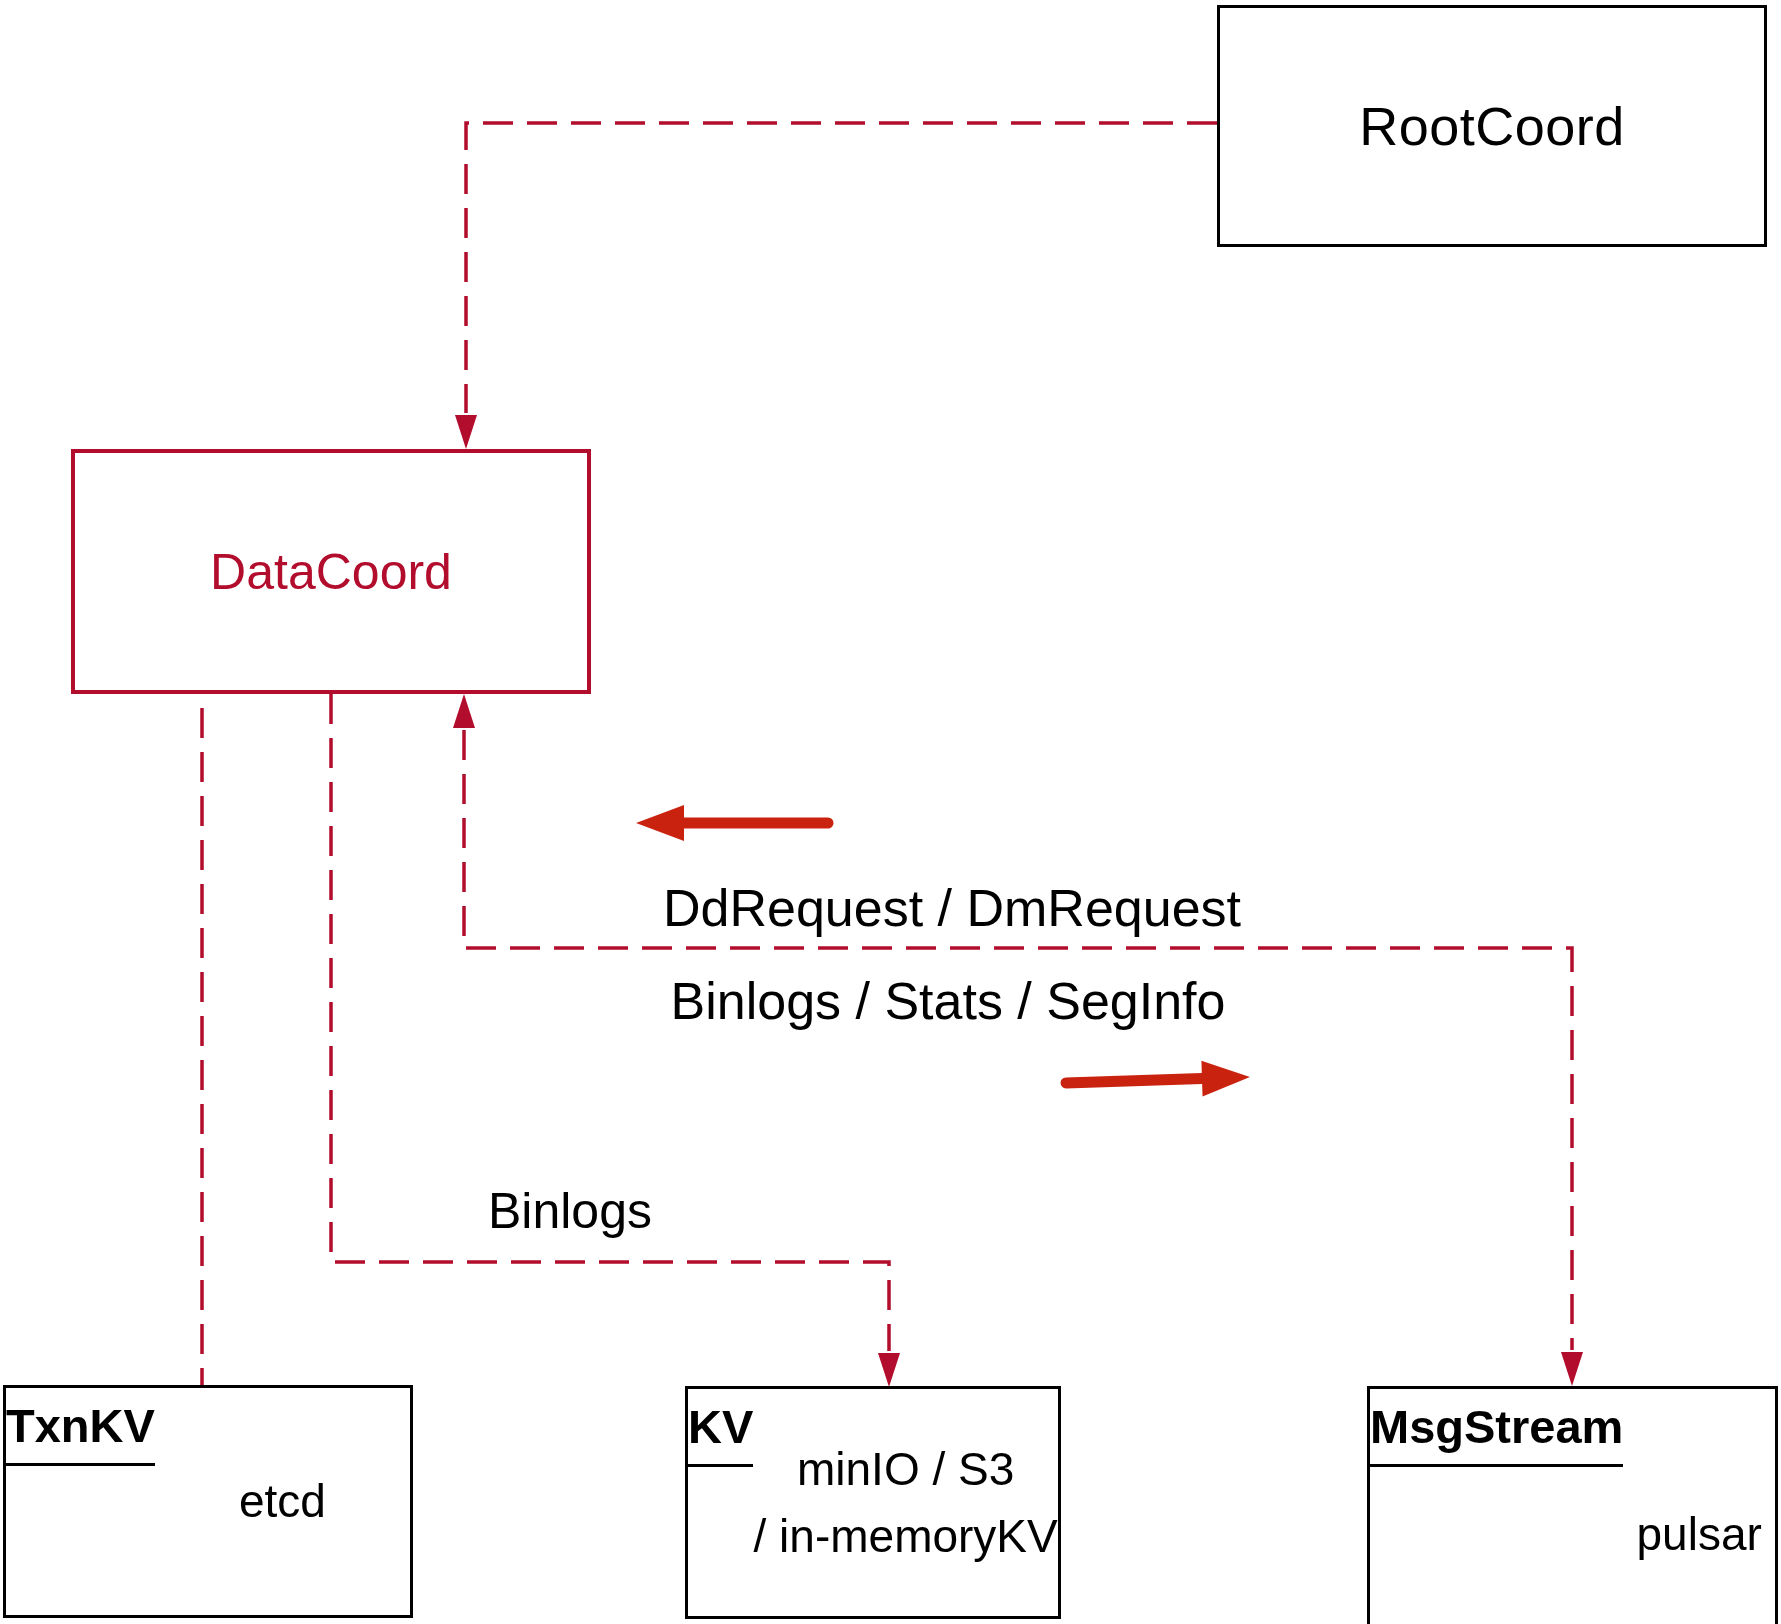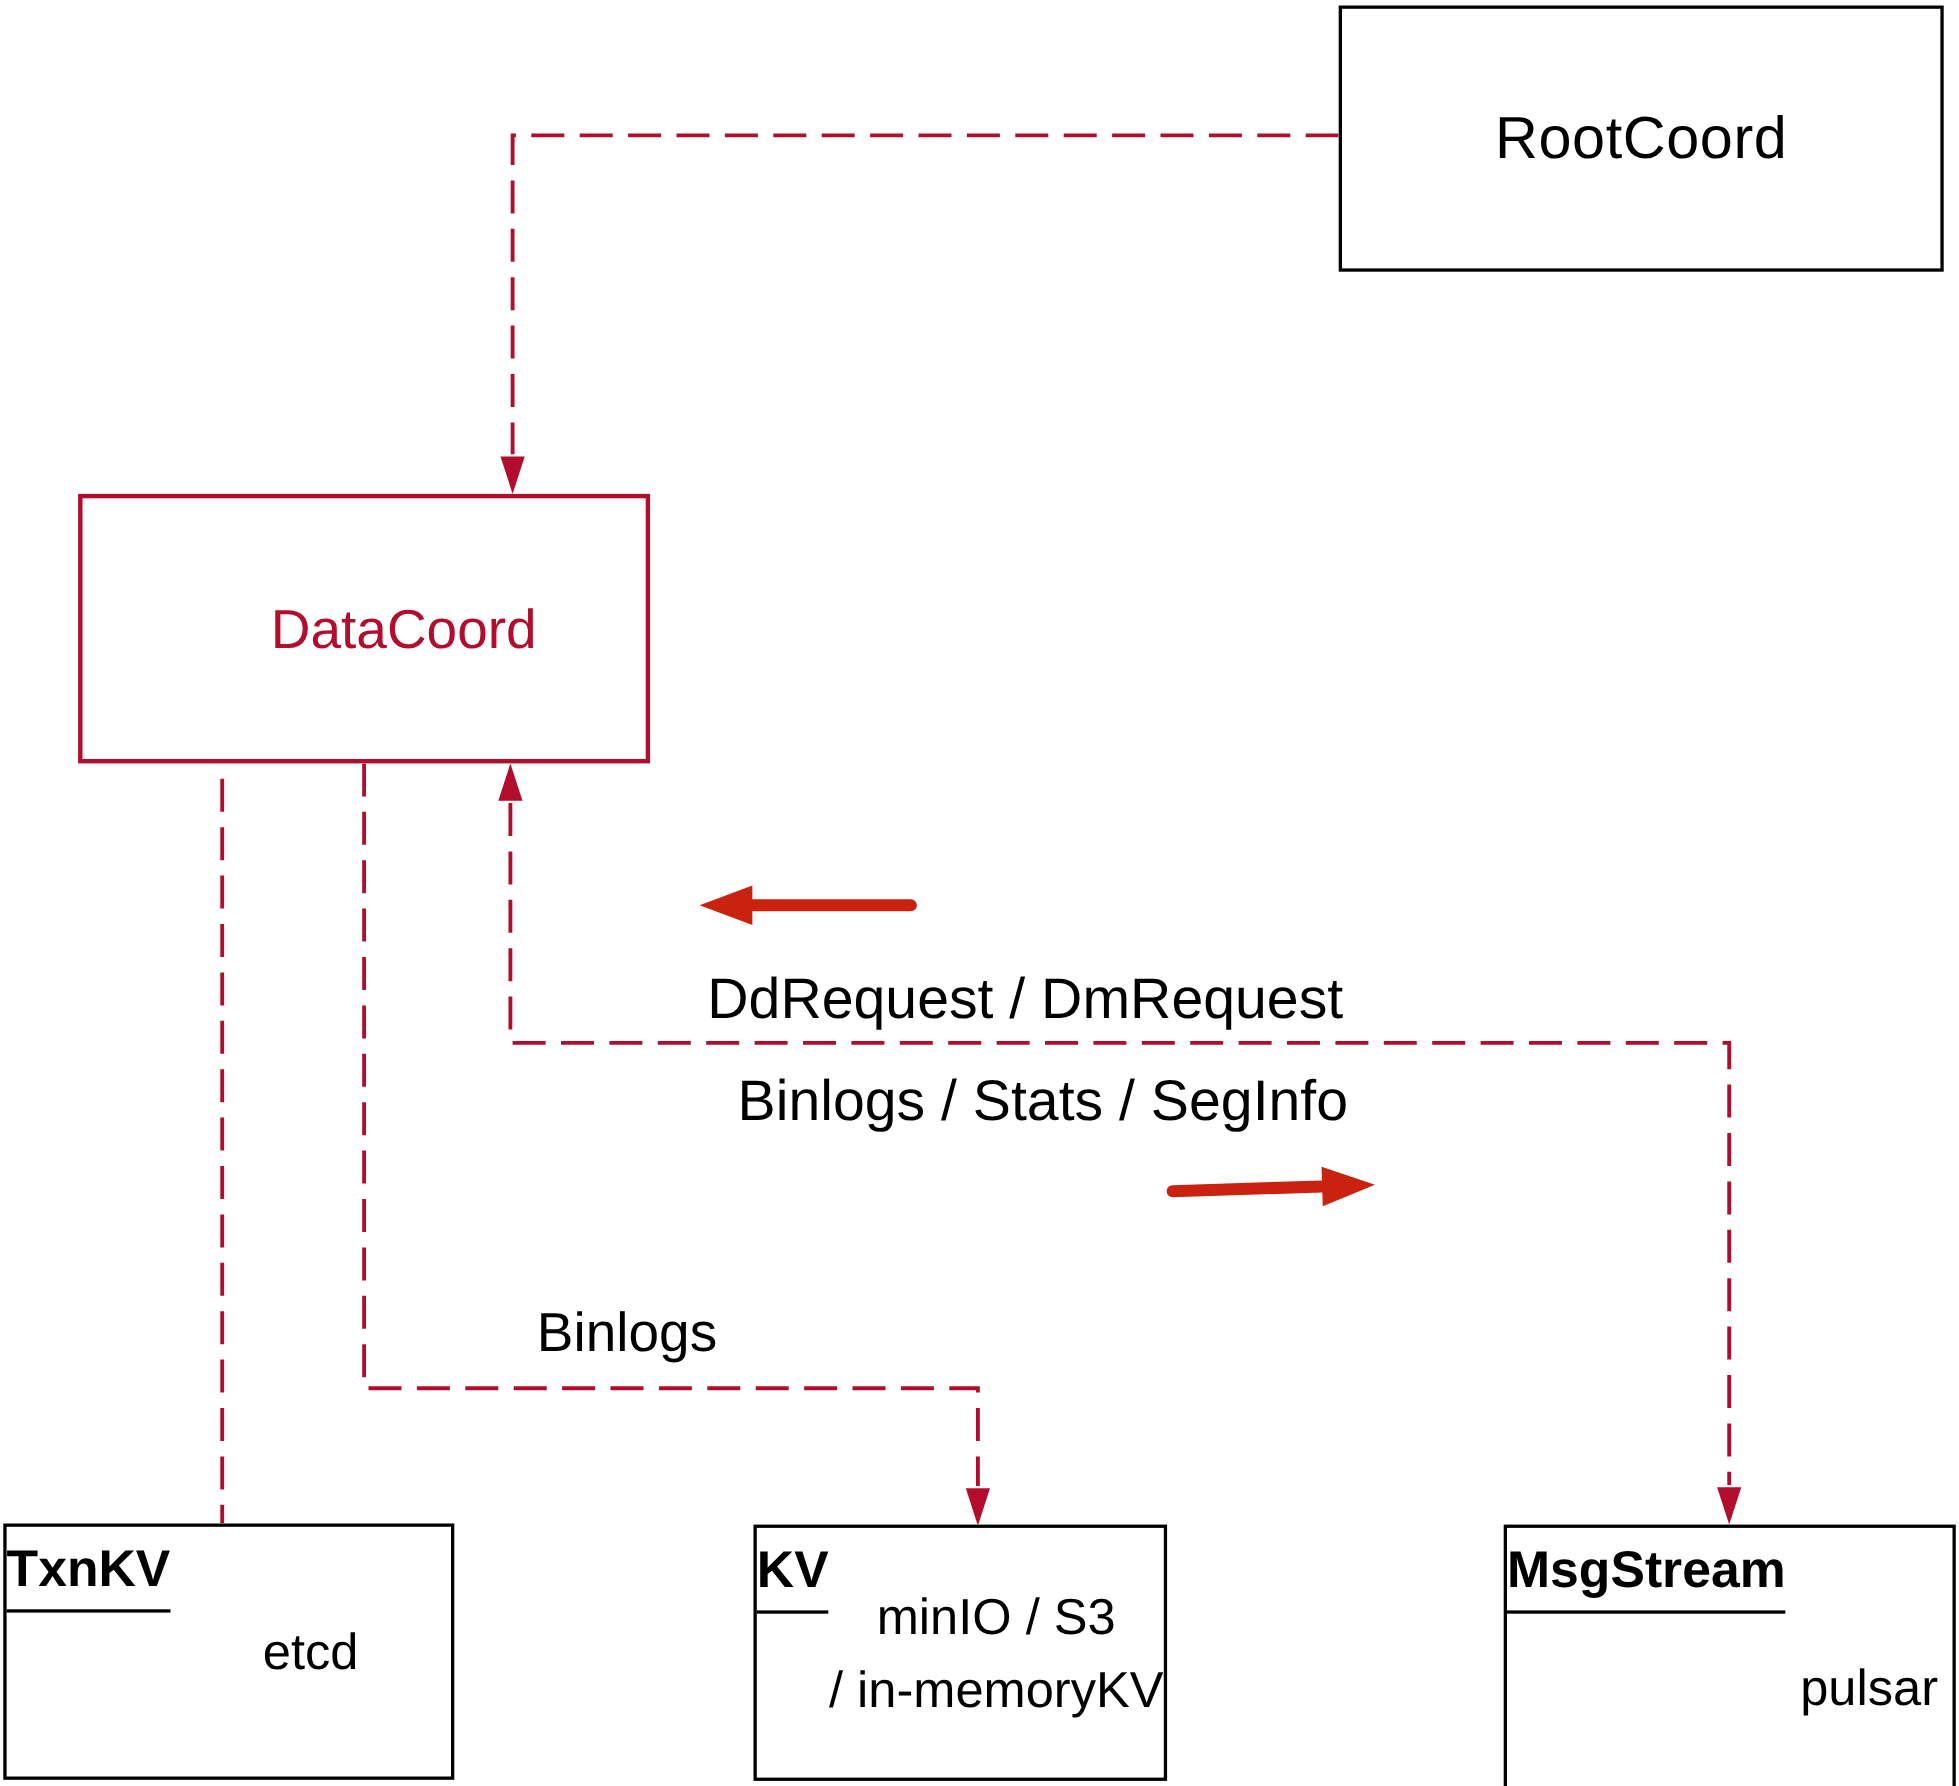--- a/index.html
+++ b/index.html
@@ -59,21 +59,20 @@
     justify-content: center;
   }
   .rootcoord-label {
     font-size: 54px;
     color: var(--text-black, #000);
     letter-spacing: 0.5px;
   }
   .datacoord-label {
     font-size: 50px;
     color: var(--crimson, #b30d2e);
-    margin-left: 36px;
   }
   
   .store {
     position: absolute;
     background: #fff;
     border: 3px solid var(--box-black, #000);
     box-sizing: border-box;
     display: flex;
     flex-direction: row;
   }
@@ -161,19 +160,19 @@
   </div>
 
   <div class="store" style="left:1367px; top:1386px; width:411px; height:296px;">
     <div class="store-header">MsgStream</div>
     <div class="store-body">
       <div>pulsar</div>
     </div>
   </div>
 
 
-  <div class="edge-label big" style="left:932px; top:878px;">DdRequest / DmRequest</div>
+  <div class="edge-label big" style="left:952px; top:878px;">DdRequest / DmRequest</div>
 
   <div class="edge-label big" style="left:948px; top:971px;">Binlogs / Stats / SegInfo</div>
 
   <div class="edge-label" style="left:570px; top:1182px;">Binlogs</div>
 
 </div>
 
 </body></html>

